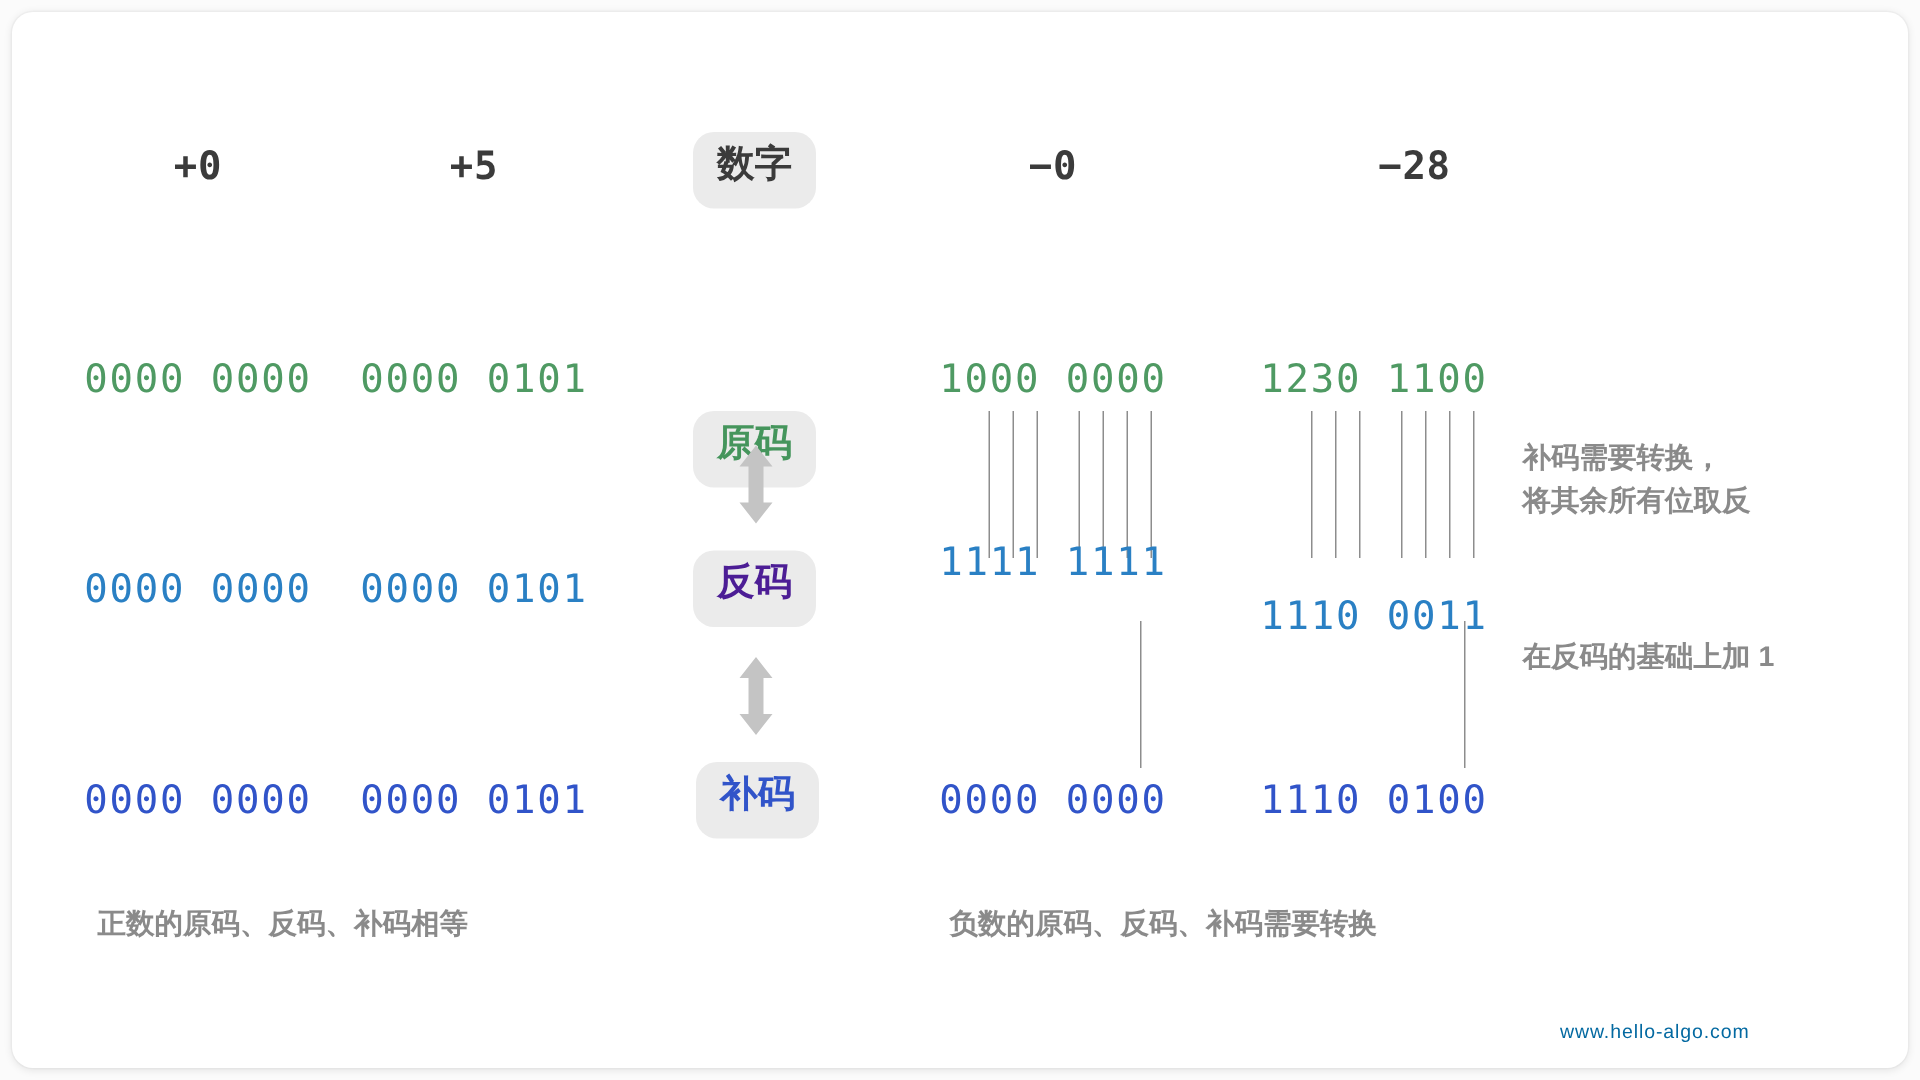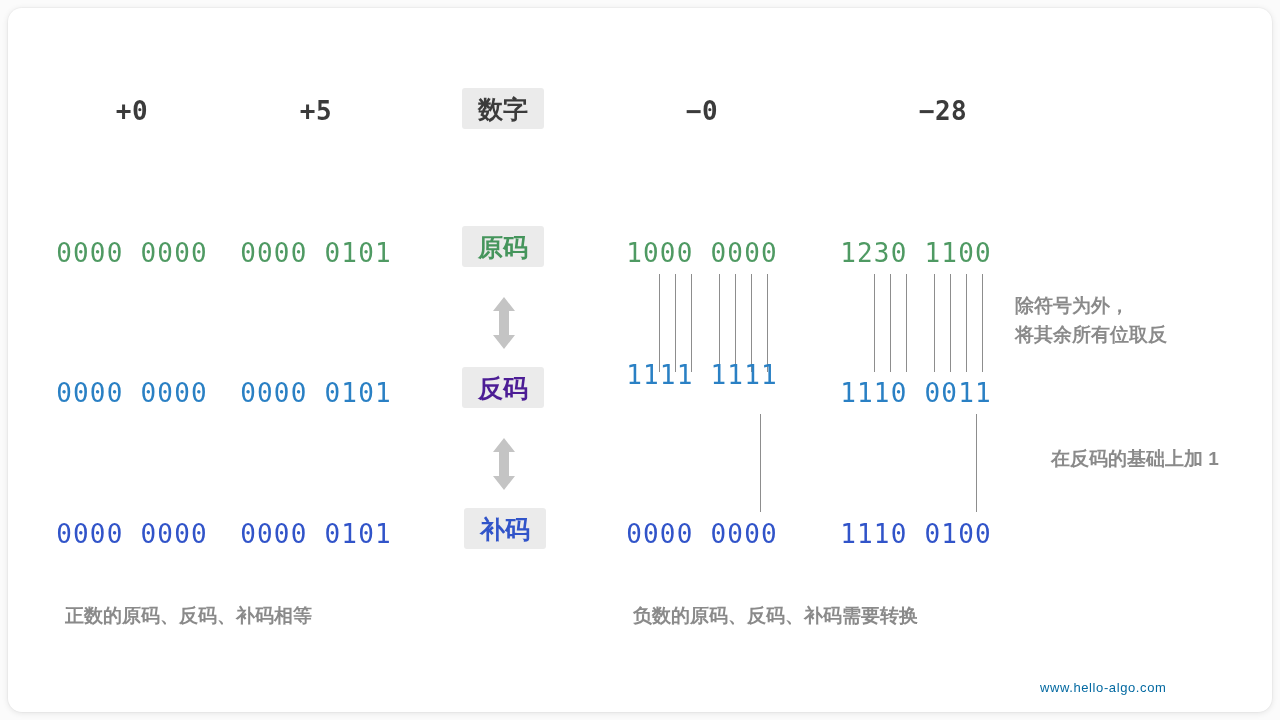--- a/index.html
+++ b/index.html
@@ -36,29 +36,29 @@
     font-family: "DejaVu Sans Mono", "Liberation Mono", monospace;
     font-size: 26px;
     font-weight: bold;
     color: #3b3b3b;
     letter-spacing: 0.5px;
   }
 
   
   .badge {
     background: #ebebeb;
-    border-radius: 3px;
+    border-radius: 14px;
     font-size: 25px;
     font-weight: bold;
-    padding: 9px 16px 7px 16px;
+    padding: 9px 16px 17px 16px;
     line-height: 1;
     display: inline-block;
   }
   .badge-hdr   { color: #3b3b3b; }
-  .badge-green { color: #45955c; }
+  .badge-green { color: #45955c; margin-top: 48px; }
   .badge-blue  { color: #4c1d95; }
   .badge-indigo{ color: #3154c9; }
 
   
   .bits {
     font-family: "DejaVu Sans Mono", "Liberation Mono", monospace;
     font-size: 26px;
     font-weight: normal;
     letter-spacing: 1.2px;
   }
@@ -147,45 +147,45 @@
     <div class="vline" style="left:942px; top:266px; height:98px;"></div>
     <div class="vline" style="left:958px; top:266px; height:98px;"></div>
     <div class="vline" style="left:974px; top:266px; height:98px;"></div>
 
     <div class="dbl-arrow" style="left:496px; top:288px;">
       <svg width="28" height="54" viewBox="0 0 28 54" aria-hidden="true">
         <path d="M14 1 L25 15 L19 15 L19 39 L25 39 L14 53 L3 39 L9 39 L9 15 L3 15 Z" fill="#c4c4c4"></path>
       </svg>
     </div>
 
-    <div class="annot" style="left:1007px; top:283px;">除符号为外，
+    <div class="annot" style="left:1007px; top:283px;">补码需要转换，
 将其余所有位取反</div>
 
     <div class="cell center bits c-blue" style="left:124px; top:370px;">0000 0000</div>
 
     <div class="cell center bits c-blue" style="left:308px; top:370px;">0000 0101</div>
 
     <div class="cell center" style="left:495px; top:359px;">
       <span class="badge badge-blue">反码</span>
     </div>
 
     <div class="cell center bits c-blue" style="left:694px; top:352px;text-align:center;">1111 1111</div>
 
-    <div class="cell center bits c-blue" style="left:908px; top:370px;">1110 0011</div>
+    <div class="cell center bits c-blue" style="left:908px; top:388px;">1110 0011</div>
 
     <div class="vline" style="left:752px; top:406px; height:98px;"></div>
     <div class="vline" style="left:968px; top:406px; height:98px;"></div>
 
     <div class="dbl-arrow" style="left:496px; top:429px;">
       <svg width="28" height="54" viewBox="0 0 28 54" aria-hidden="true">
         <path d="M14 1 L25 15 L19 15 L19 39 L25 39 L14 53 L3 39 L9 39 L9 15 L3 15 Z" fill="#c4c4c4"></path>
       </svg>
     </div>
 
-    <div class="annot" style="left:1007px; top:436px;margin-left:36px;">在反码的基础上加  1</div>
+    <div class="annot" style="left:1007px; top:416px;">在反码的基础上加  1</div>
 
     <div class="cell center bits c-indigo" style="left:124px; top:511px;">0000 0000</div>
 
     <div class="cell center bits c-indigo" style="left:308px; top:511px;">0000 0101</div>
 
     <div class="cell center" style="left:497px; top:500px;text-align:right;">
       <span class="badge badge-indigo">补码</span>
     </div>
 
     <div class="cell center bits c-indigo" style="left:694px; top:511px;">0000 0000</div>

